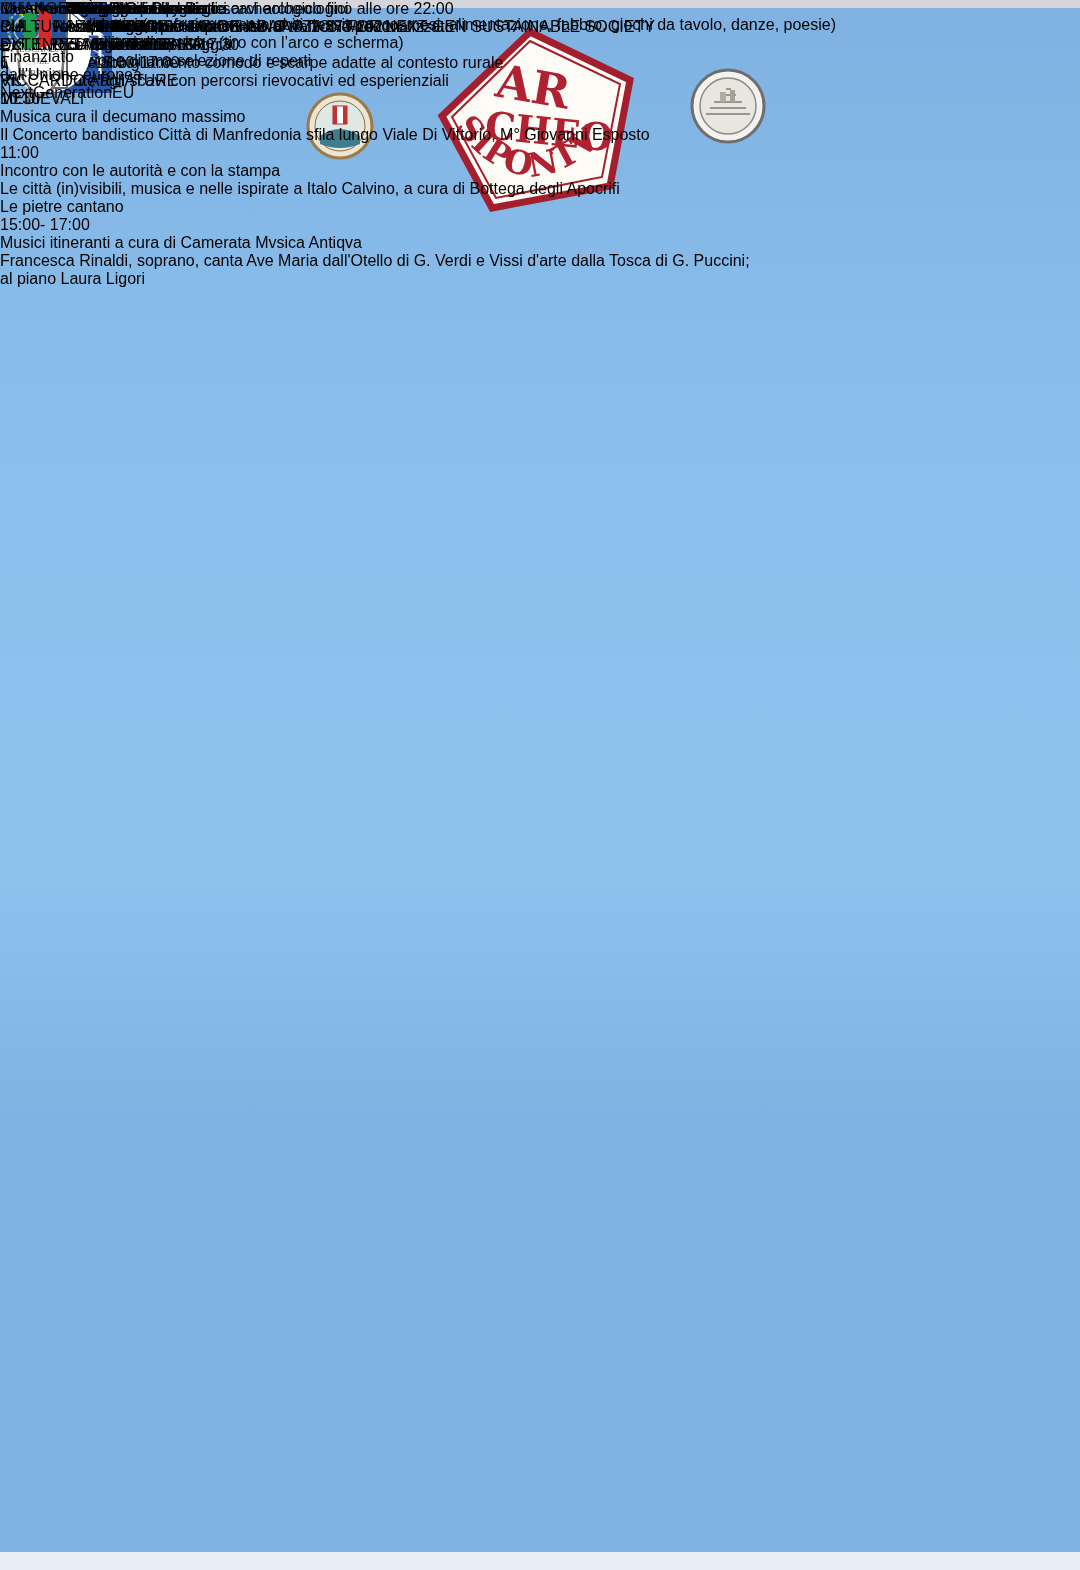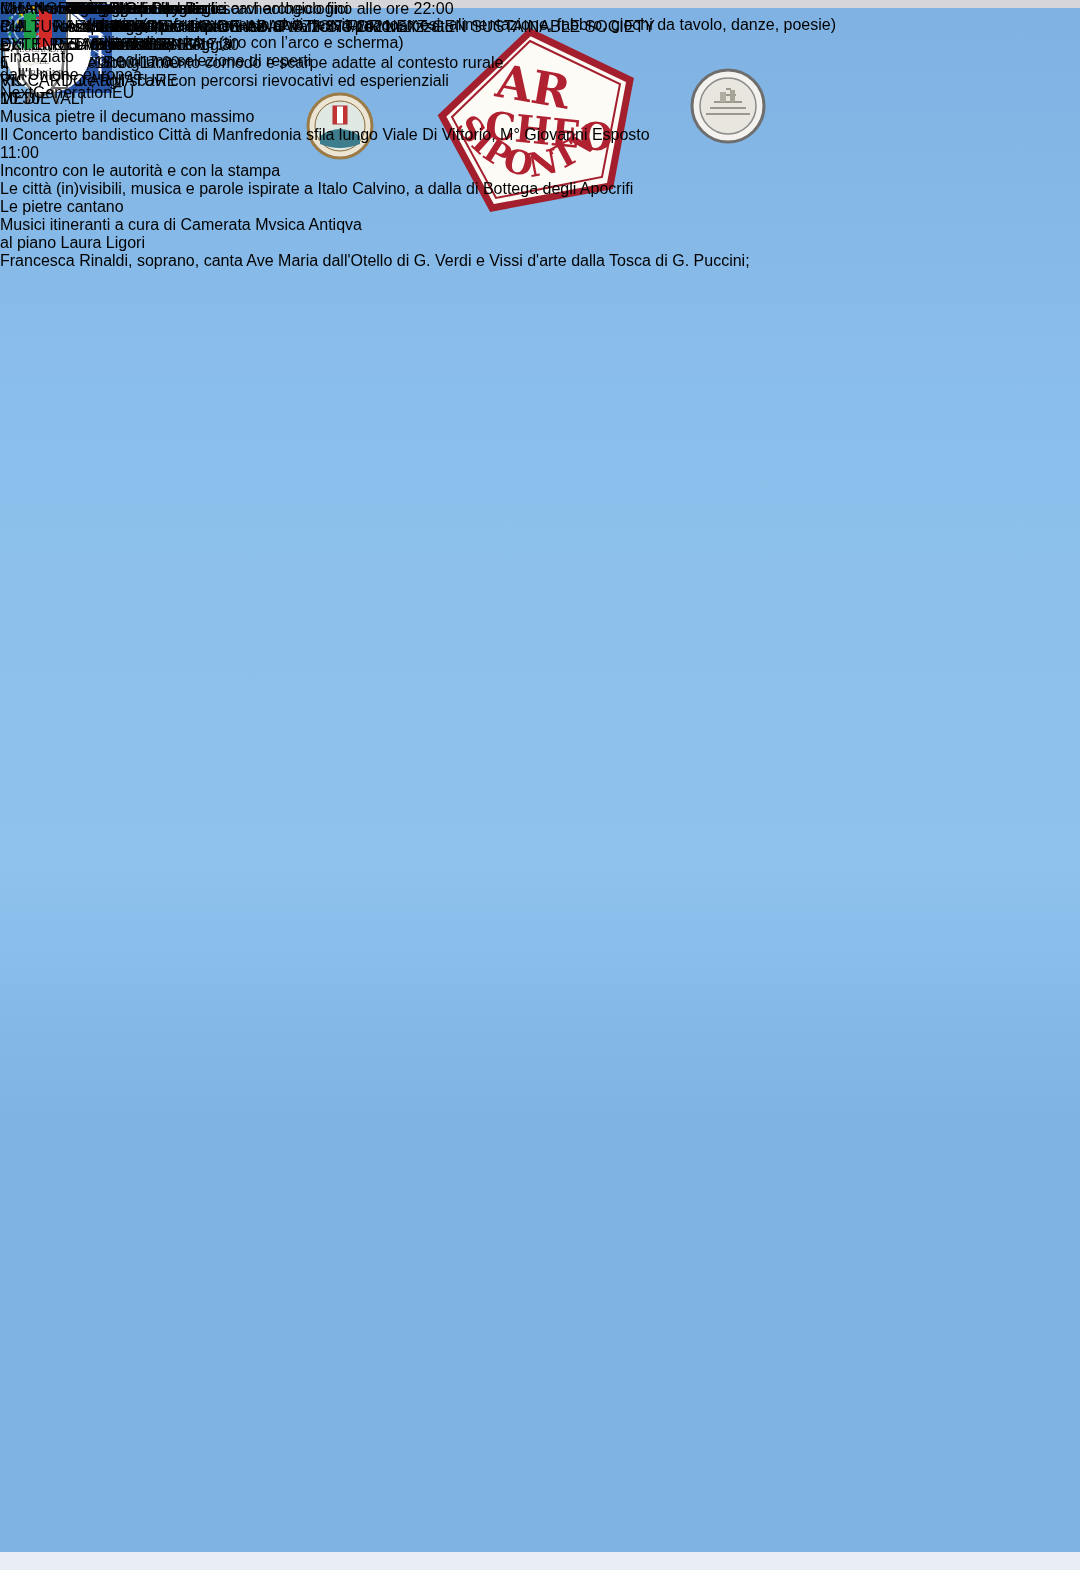--- a/index.html
+++ b/index.html
@@ -297,37 +297,38 @@
       <div class="l red"><span>Area Archeologica di Siponto:</span></div>
       <div class="l red"><span>10:00</span></div>
       <div class="l blkl"><span>Apertura della giornata</span></div>
     </div>
     <div class="blk">
       <div class="l red"><span>10:00-13:00, 15:00-17:00</span></div>
       <div class="l blkl"><span>Visite guidate agli scavi con percorsi rievocativi ed esperienziali</span></div>
     </div>
     <div class="blk">
       <div class="l red"><span>10:30</span></div>
-      <div class="l blkl"><span>Musica pietre il decumano massimo</span></div>
+      <div class="l blkl"><span>Musica cura il decumano massimo</span></div>
       <div class="l blkl"><span>Il Concerto bandistico Città di Manfredonia sfila lungo Viale Di Vittorio, M° Giovanni Esposto</span></div>
     </div>
     <div class="blk">
       <div class="l red"><span>11:00</span></div>
       <div class="l blkl"><span>Incontro con le autorità e con la stampa</span></div>
     </div>
     <div class="blk">
-      <div class="l blkl"><span>Le città (in)visibili, musica e parole ispirate a Italo Calvino, a dalla di  Bottega degli Apocrifi</span></div>
+      <div class="l blkl"><span>Le città (in)visibili, musica e nelle ispirate a Italo Calvino, a cura di  Bottega degli Apocrifi</span></div>
     </div>
     <div class="blk">
       <div class="l rit"><span>Le pietre cantano</span></div>
+      <div class="l red"><span>15:00- 17:00</span></div>
       <div class="l blkl"><span>Musici itineranti a cura di Camerata Mvsica Antiqva</span></div>
     </div>
     <div class="blk">
+      <div class="l blkl"><span>Francesca Rinaldi, soprano, canta Ave Maria dall'Otello di G. Verdi e Vissi d'arte dalla Tosca di G. Puccini;</span></div>
       <div class="l blkl"><span>al piano Laura Ligori</span></div>
-      <div class="l blkl"><span>Francesca Rinaldi, soprano, canta Ave Maria dall'Otello di G. Verdi e Vissi d'arte dalla Tosca di G. Puccini;</span></div>
     </div>
   </div>
 
   <div class="abs div-l"></div>
   <div class="abs div-r"></div>
   <div class="abs blue-band"></div>
   <div class="abs edge-r"></div>
 
   <div class="abs notes">
     <div class="l"><span>Apertura straordinaria del Parco archeologico fino alle ore 22:00</span></div>

